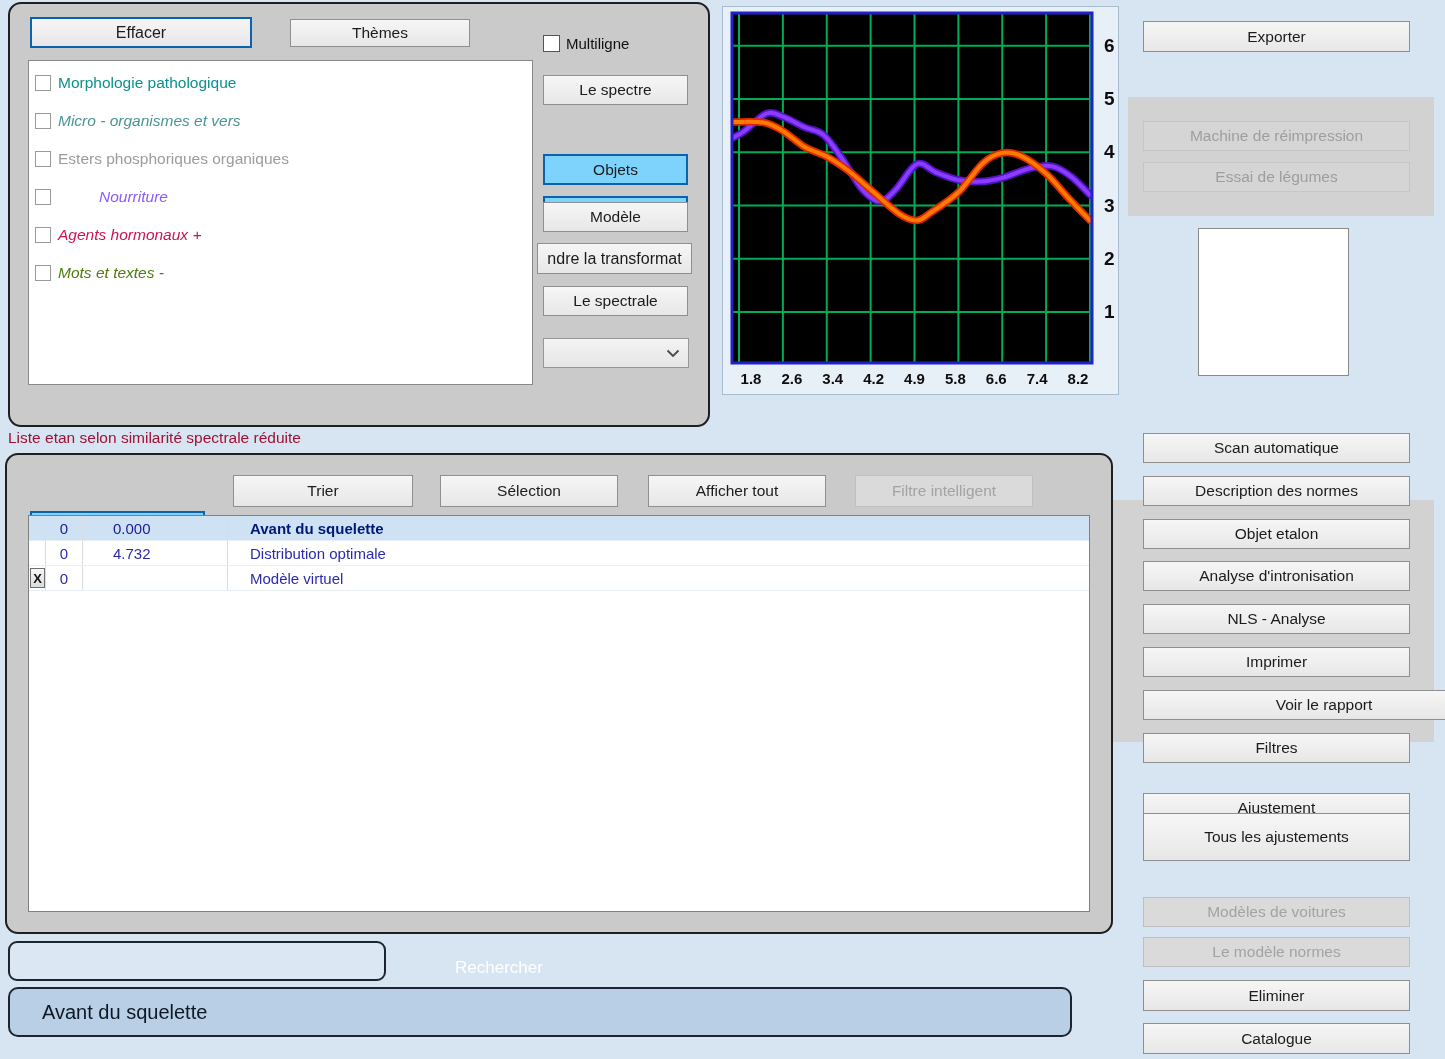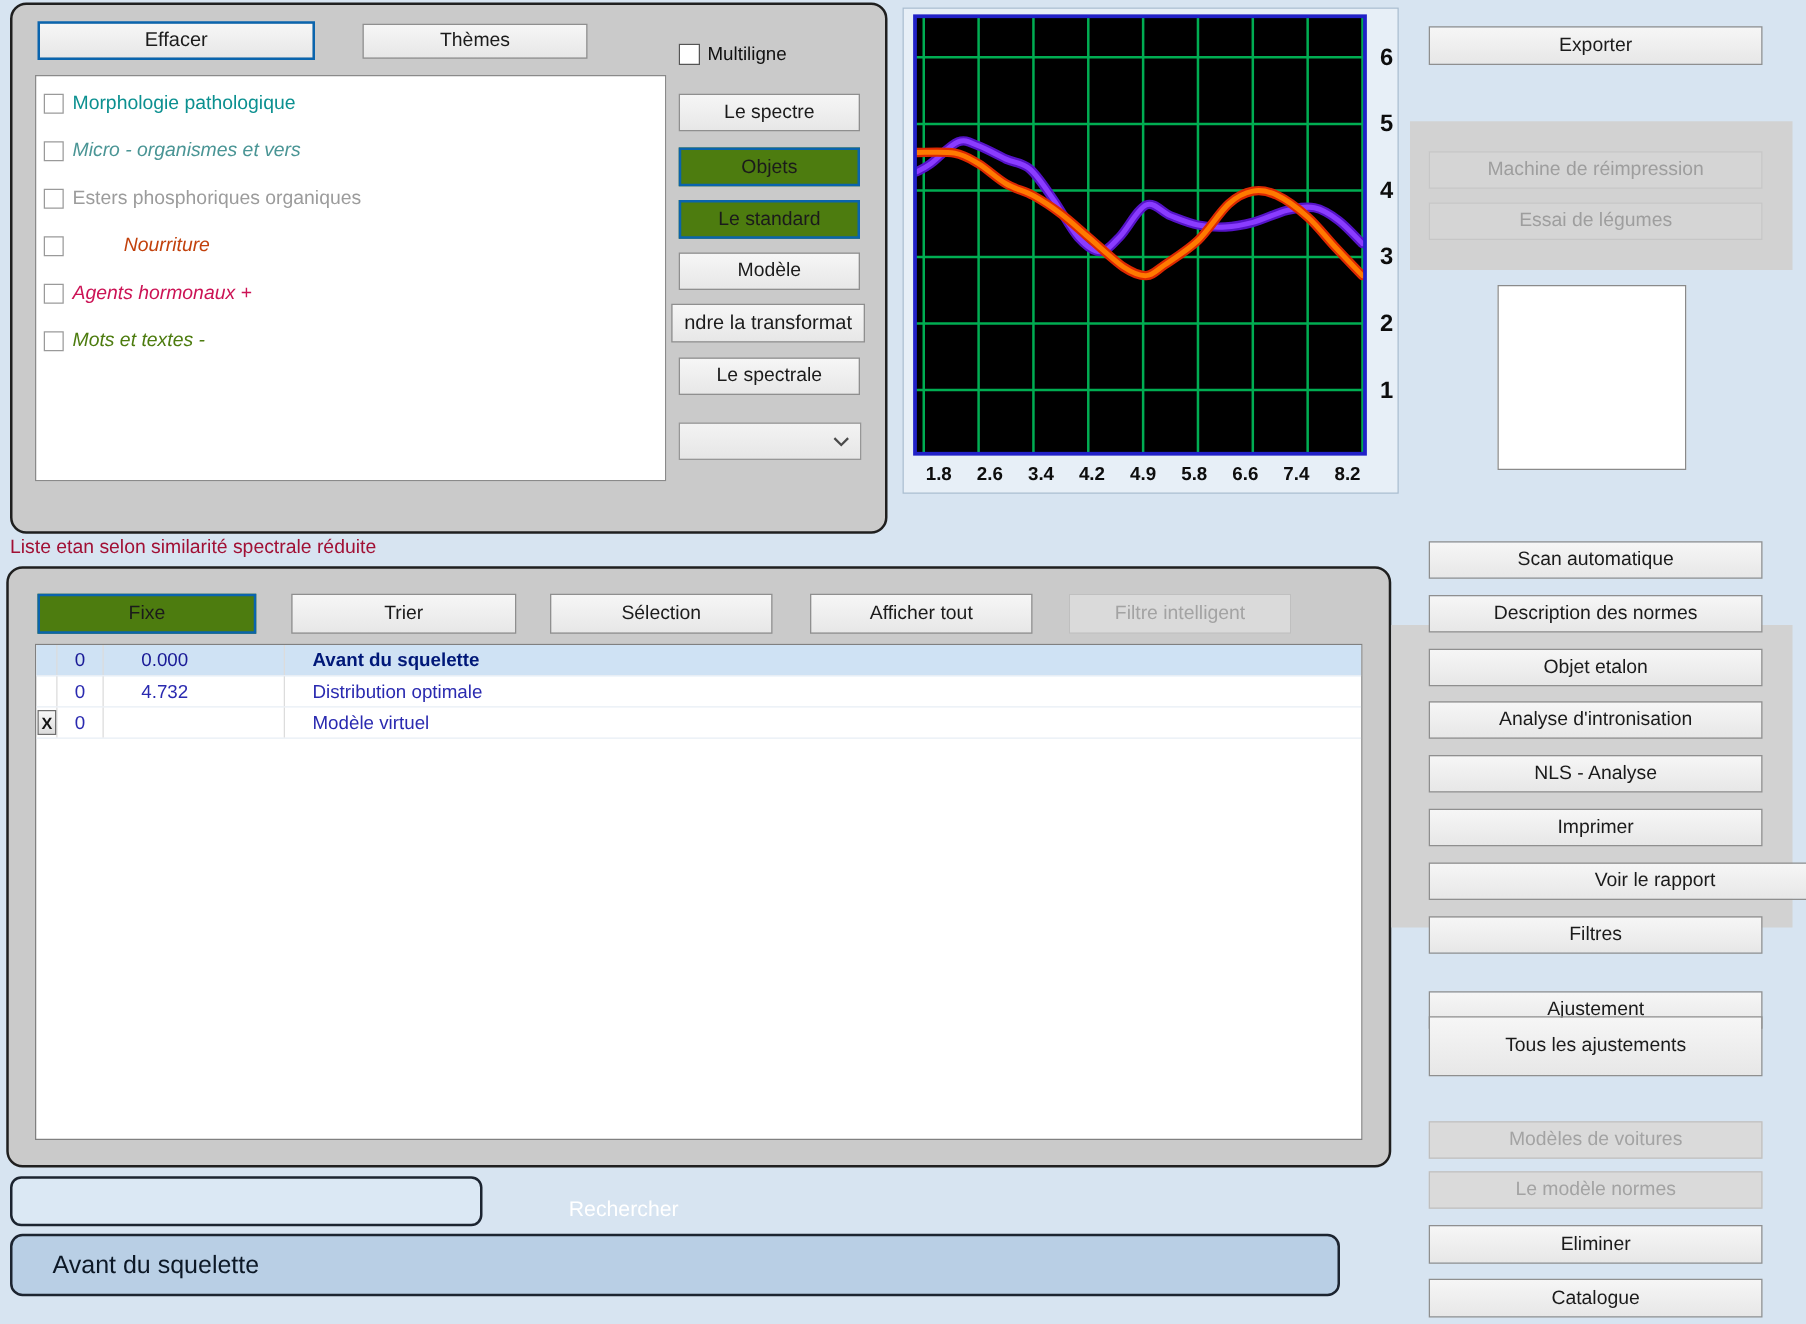--- a/index.html
+++ b/index.html
@@ -5,21 +5,21 @@
   html,body{margin:0;padding:0;background:#d7e4f1;}
   .root{position:relative;width:1445px;height:1059px;background:#d7e4f1;
         font-family:"Liberation Sans",sans-serif;overflow:hidden;}
   .panel{position:absolute;background:#cacaca;border:2px solid #1f1f1f;border-radius:13px;}
   .subpanel{position:absolute;background:#d2d2d2;}
   .btn{position:absolute;display:flex;align-items:center;justify-content:center;
        background:linear-gradient(#f6f6f6,#e7e7e7);border:1px solid #8f8f8f;
        color:#1b1b1b;font-size:15.5px;font-family:inherit;padding:0;white-space:nowrap;
        overflow:hidden;box-sizing:border-box;cursor:default;}
   .btn.focusblue{border:2px solid #0a64ad;}
-  .btn.sel{background:#4d7c0f;border:2px solid #0a64ad;}
+  .btn.sel{background:#7dd3fc;border:2px solid #0a64ad;margin-top:36px;}
   .btn.dis{background:#dadada;border-color:#bfbfbf;color:#a3a3a3;}
   .btn.dis2{background:#d5d5d5;border-color:#c6c6c6;color:#9e9e9e;}
   .listbox{position:absolute;left:18px;top:56px;width:505px;height:325px;background:#fff;
            border:1px solid #8a8a8a;padding-top:3px;box-sizing:border-box;}
   .cat-item{display:flex;align-items:center;height:38px;padding-left:6px;font-size:15.5px;}
   .cb{width:14px;height:14px;background:#fff;border:1px solid #9a9a9a;flex:0 0 auto;}
   .cat-label{margin-left:7px;}
   .multiline{position:absolute;left:533px;top:31px;display:flex;align-items:center;
              font-size:15px;color:#111;}
   .cb2{width:15px;height:15px;background:#fff;border:1px solid #555;margin-right:6px;}
@@ -74,21 +74,21 @@
       <div class="cat-item">
         <span class="cb"></span>
         <span class="cat-label" style="color: rgb(74, 149, 149); font-style: italic;">Micro - organismes et vers</span>
       </div>
       <div class="cat-item">
         <span class="cb"></span>
         <span class="cat-label" style="color: rgb(156, 156, 156); font-style: normal;">Esters phosphoriques organiques</span>
       </div>
       <div class="cat-item">
         <span class="cb"></span>
-        <span class="cat-label" style="color: #c2410c; font-style: italic; margin-left: 48px;">Nourriture</span>
+        <span class="cat-label" style="color: #8b5cf6; font-style: italic; margin-left: 48px;">Nourriture</span>
       </div>
       <div class="cat-item">
         <span class="cb"></span>
         <span class="cat-label" style="color: rgb(204, 19, 85); font-style: italic;">Agents hormonaux +</span>
       </div>
       <div class="cat-item">
         <span class="cb"></span>
         <span class="cat-label" style="color: #4d7c0f; font-style: italic;">Mots et textes -</span>
       </div>
     </div>

